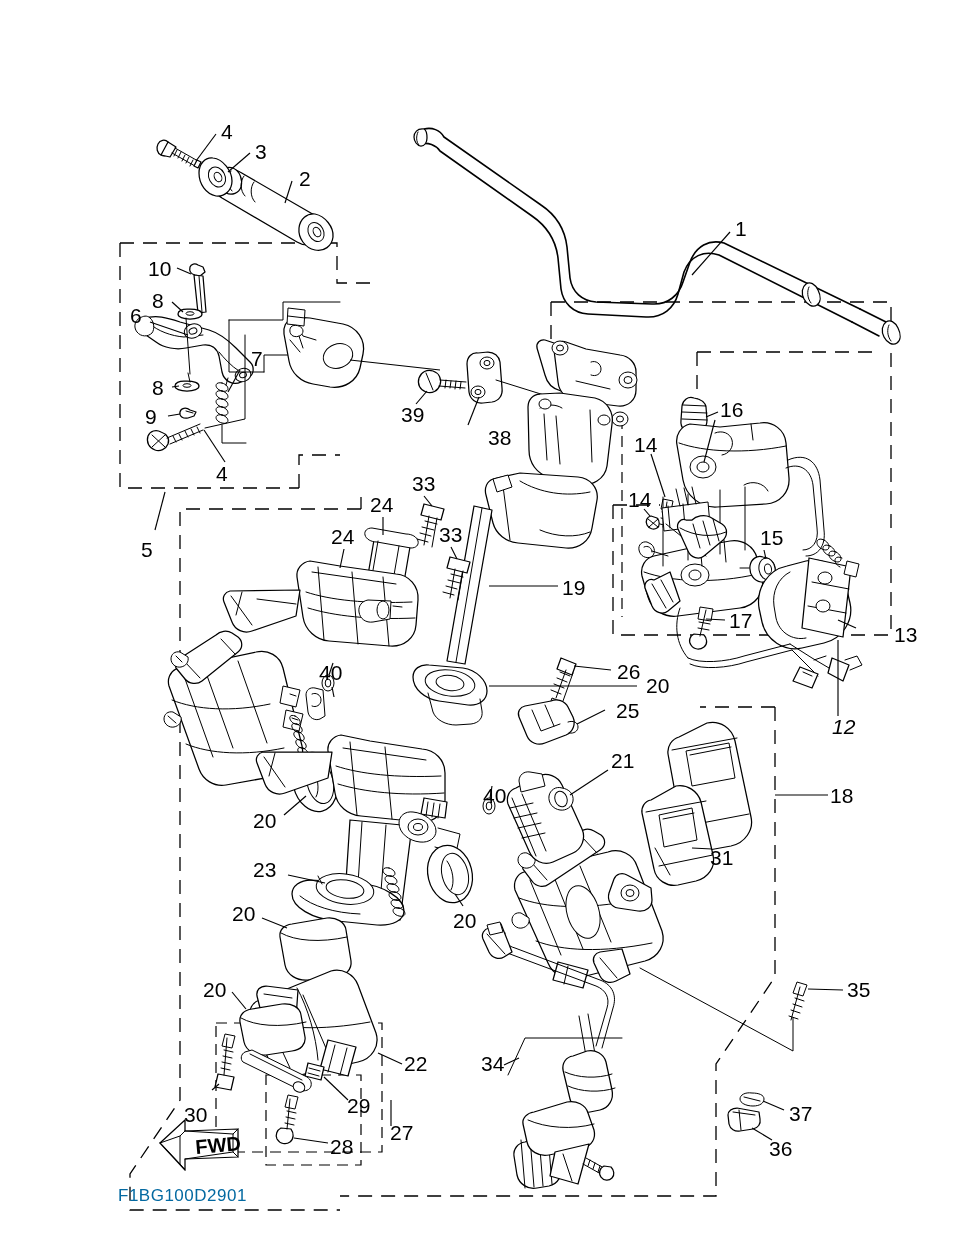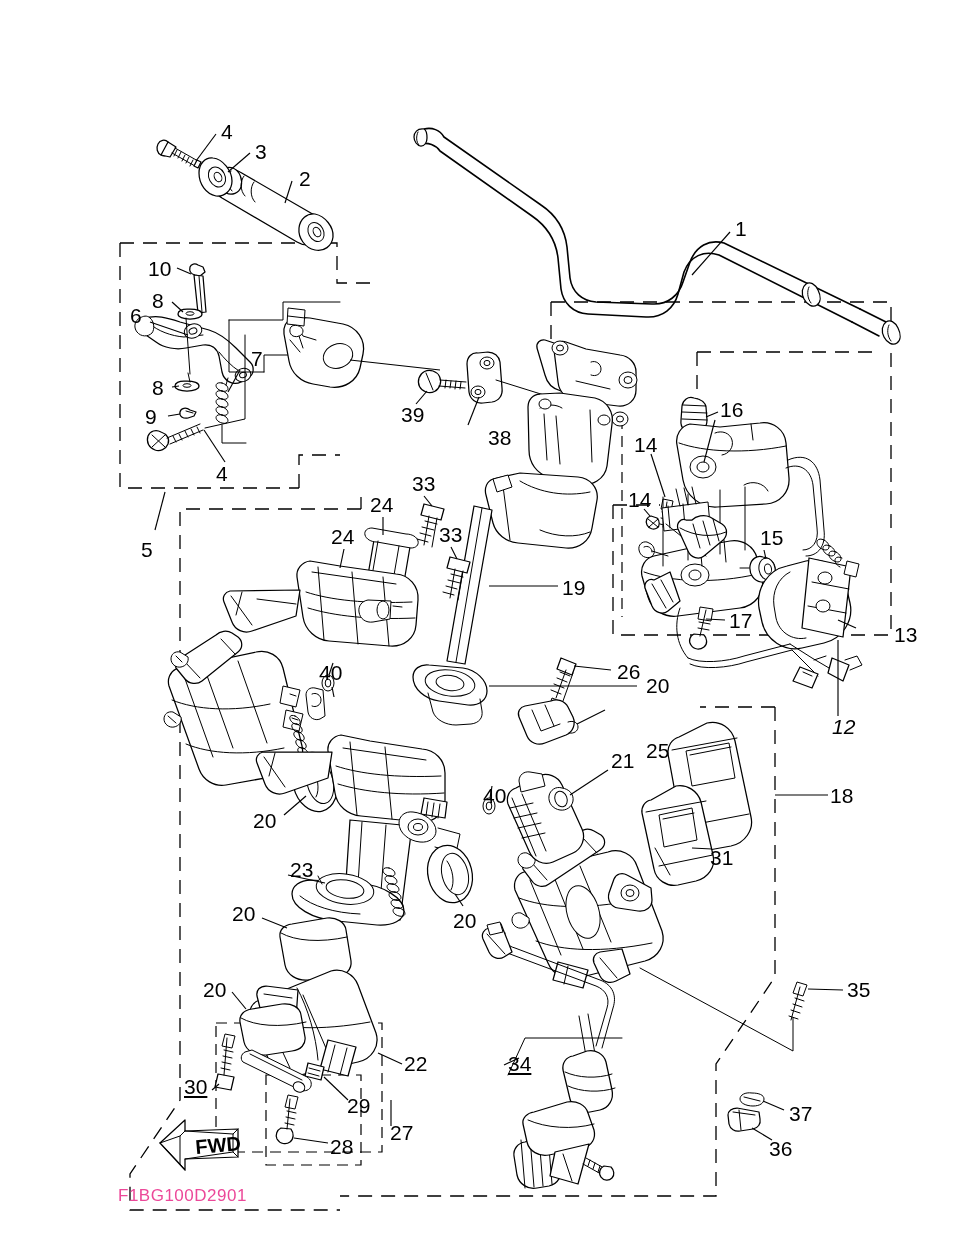--- a/index.html
+++ b/index.html
@@ -1,21 +1,21 @@
 <!DOCTYPE html>
 <html><head>
 <meta charset="utf-8">
 <style>
   html,body{margin:0;padding:0;background:#fff;}
   body{width:953px;height:1250px;overflow:hidden;font-family:"Liberation Sans",sans-serif;}
   #sheet{position:relative;width:953px;height:1250px;background:#fff;}
   svg.layer{position:absolute;left:0;top:0;width:953px;height:1250px;}
   .num{position:absolute;font-family:"Liberation Sans",sans-serif;font-size:21px;color:#000;
        letter-spacing:0px;line-height:1;white-space:nowrap;}
-  .partcode{position:absolute;font-family:"Liberation Sans",sans-serif;font-size:17px;color:#ec4899;
+  .partcode{position:absolute;font-family:"Liberation Sans",sans-serif;font-size:17px;color:#0369a1;
        letter-spacing:.5px;white-space:nowrap;}
 </style>
 </head>
 <body>
 
 <div id="sheet">
 
   <svg class="layer" viewBox="0 0 953 1250">
     <defs>
       <style>
@@ -901,33 +901,33 @@
   <div class="num" style="left:729px;top:610px;">17</div>
   <div class="num" style="left:830px;top:785px;">18</div>
   <div class="num" style="left:562px;top:577px;">19</div>
   <div class="num" style="left:646px;top:675px;">20</div>
   <div class="num" style="left:253px;top:810px;">20</div>
   <div class="num" style="left:453px;top:910px;">20</div>
   <div class="num" style="left:232px;top:903px;">20</div>
   <div class="num" style="left:203px;top:979px;">20</div>
   <div class="num" style="left:611px;top:750px;">21</div>
   <div class="num" style="left:404px;top:1053px;">22</div>
-  <div class="num" style="left:253px;top:859px;margin-left:37px;">23</div>
+  <div class="num" style="left:253px;top:859px;">23</div>
   <div class="num" style="left:370px;top:494px;">24</div>
-  <div class="num" style="left:646px;top:700px;margin-top:40px;">25</div>
+  <div class="num" style="left:616px;top:700px;">25</div>
   <div class="num" style="left:617px;top:661px;text-align:center;">26</div>
   <div class="num" style="left:390px;top:1122px;">27</div>
   <div class="num" style="left:330px;top:1136px;">28</div>
   <div class="num" style="left:347px;top:1095px;">29</div>
-  <div class="num" style="left:184px;top:1076px;text-decoration:underline;">30</div>
+  <div class="num" style="left:184px;top:1104px;">30</div>
   <div class="num" style="left:710px;top:847px;">31</div>
   <div class="num" style="left:331px;top:526px;">24</div>
   <div class="num" style="left:412px;top:473px;">33</div>
   <div class="num" style="left:439px;top:524px;">33</div>
-  <div class="num" style="left:508px;top:1053px;text-decoration:underline;">34</div>
+  <div class="num" style="left:481px;top:1053px;">34</div>
   <div class="num" style="left:847px;top:979px;">35</div>
   <div class="num" style="left:769px;top:1138px;">36</div>
   <div class="num" style="left:789px;top:1103px;">37</div>
   <div class="num" style="left:456px;top:427px;margin-left:32px;">38</div>
   <div class="num" style="left:401px;top:404px;">39</div>
   <div class="num" style="left:319px;top:662px;">40</div>
   <div class="num" style="left:483px;top:785px;">40</div>
 
   <div class="partcode" style="left:118px;top:1186px;">F1BG100D2901</div>
 

